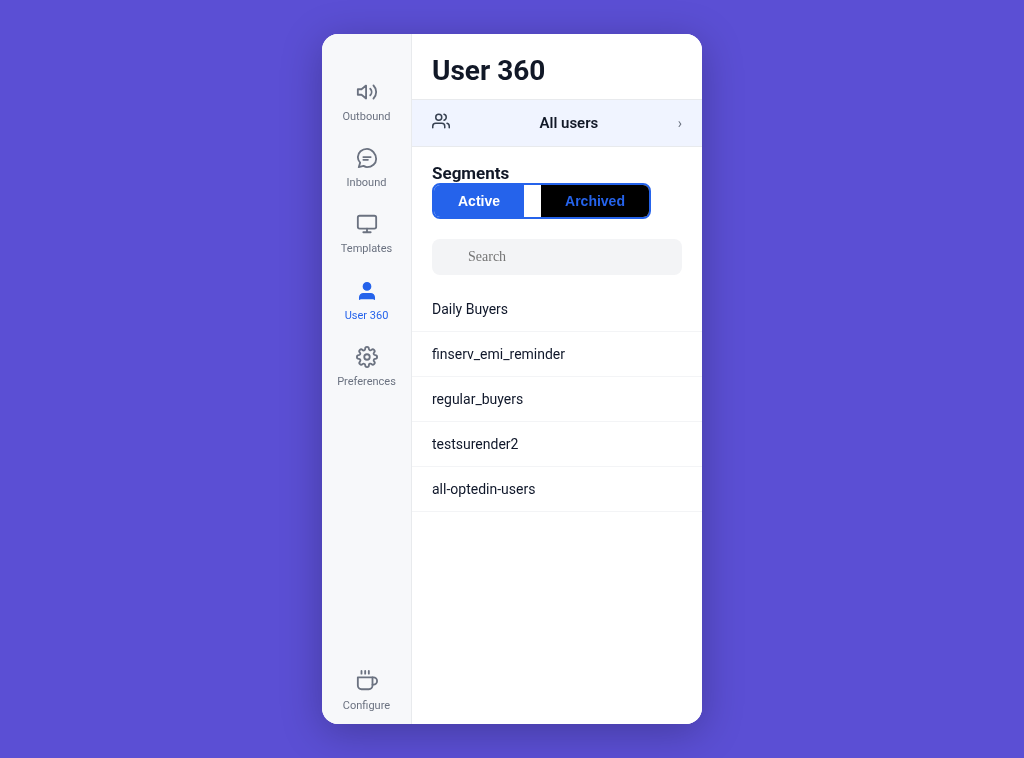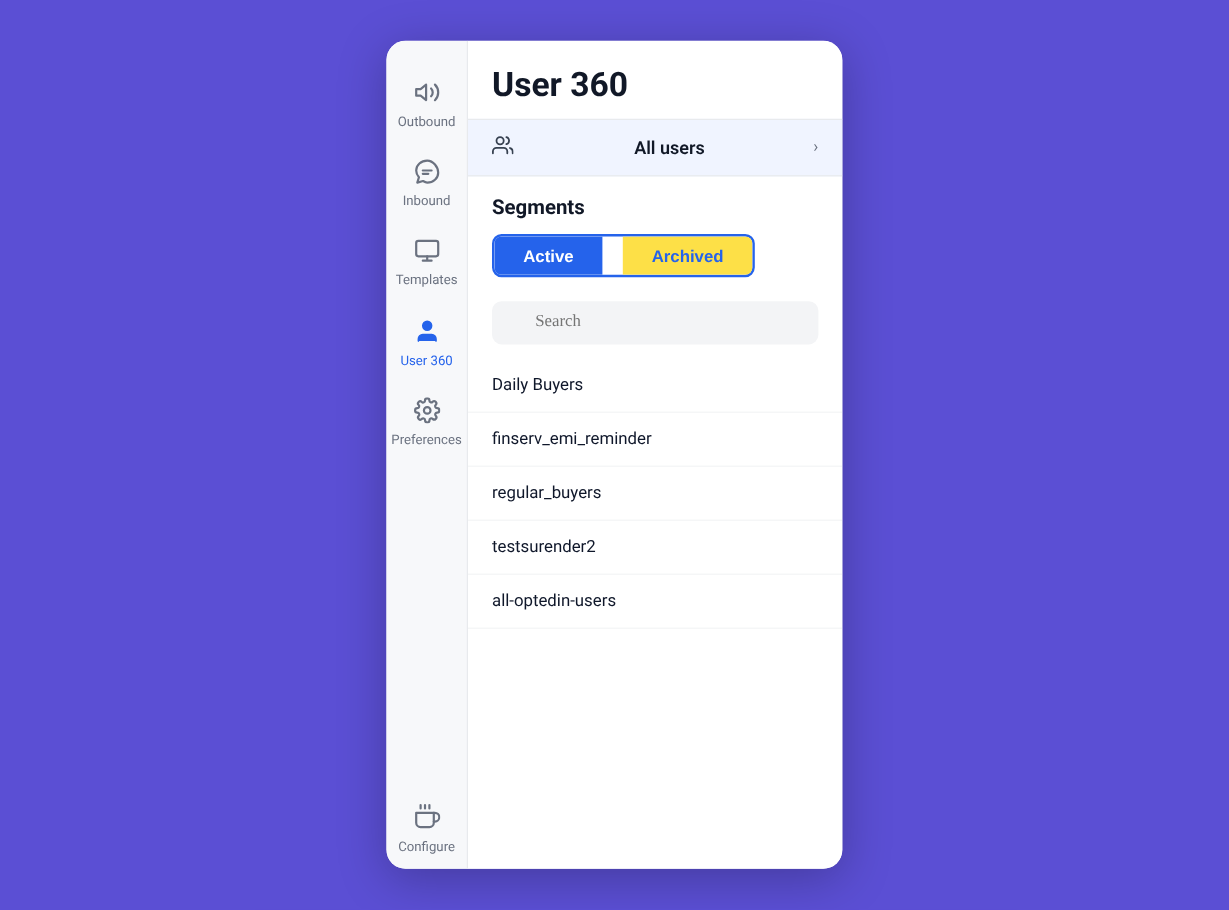--- a/index.html
+++ b/index.html
@@ -17,27 +17,27 @@
       width: 380px;
       height: 690px;
       background: #fff;
       border-radius: 16px;
       overflow: hidden;
       display: flex;
       box-shadow: 0 8px 40px rgba(0,0,0,0.25);
     }
     
     .sidebar {
-      width: 68px;
+      width: 90px;
       background: #f7f8fa;
       border-right: 1px solid #e8eaed;
       display: flex;
       flex-direction: column;
       align-items: center;
-      padding-top: 20px;
+      padding-top: 35px;
       gap: 0;
     }
     .sidebar-item {
       display: flex;
       flex-direction: column;
       align-items: center;
       justify-content: center;
       width: 100%;
       padding: 12px 8px;
       cursor: pointer;
@@ -100,21 +100,20 @@
       color: #6b7280;
       font-size: 14px;
     }
     .segments-section {
       padding: 16px 20px 8px 20px;
     }
     .segments-title {
       font-size: 17px;
       font-weight: 700;
       color: #111827;
-      margin-bottom: 12px;
     }
     .tabs-row {
       display: flex;
       gap: 17px;
       border: 2px solid #2563eb;
       border-radius: 8px;
       overflow: hidden;
       width: fit-content;
     }
     .tab-btn {
@@ -123,21 +122,21 @@
       font-weight: 600;
       border: none;
       cursor: pointer;
       transition: background 0.15s;
     }
     .tab-btn.active {
       background: #2563eb;
       color: #fff;
     }
     .tab-btn.inactive {
-      background: #fde047;
+      background: #000000;
       color: #2563eb;
     }
     .search-wrapper {
       padding: 12px 20px 8px 20px;
     }
     .search-box {
       width: 100%;
       background: #f3f4f6;
       border: none;
       border-radius: 8px;

